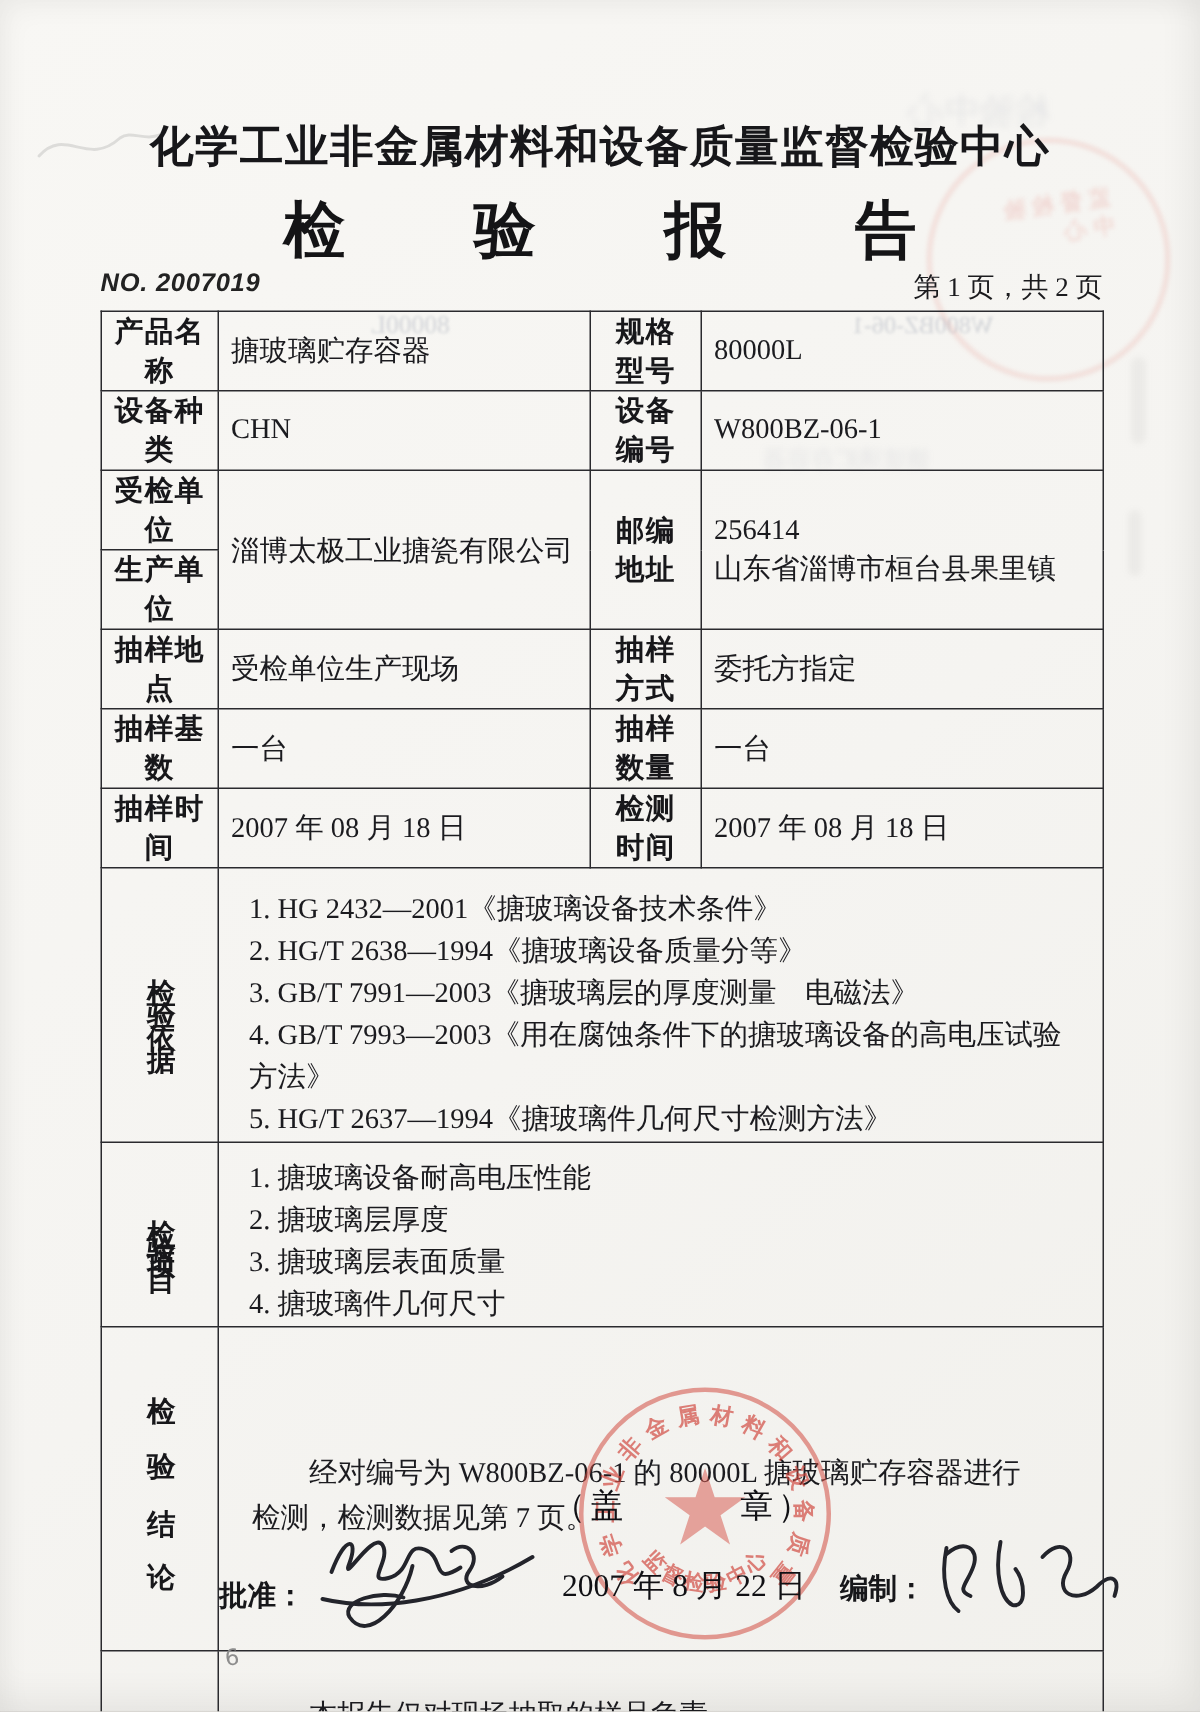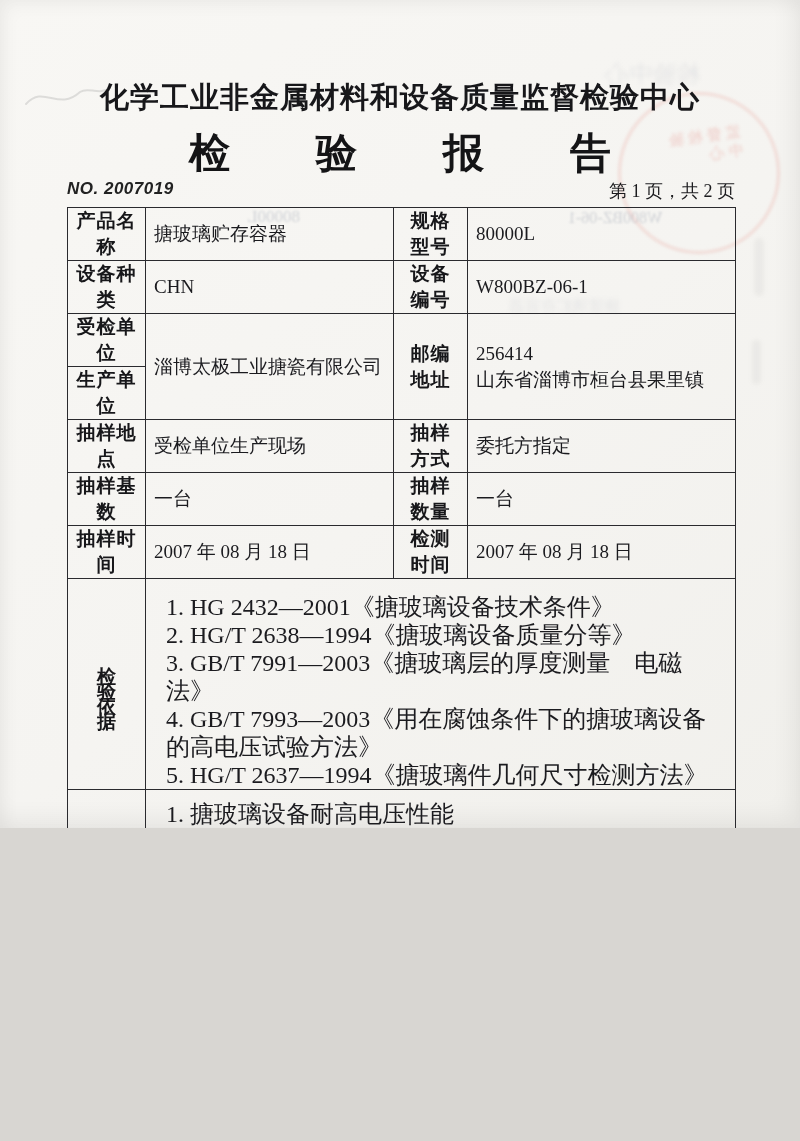--- a/index.html
+++ b/index.html
@@ -1,17 +1,17 @@
 <!DOCTYPE html>
 <html><head>
 <meta charset="utf-8">
 <style>
   html,body{margin:0;padding:0;background:#d8d6d2;}
   .page{
-    position:relative;width:800px;height:828px;margin:0 auto;
+    position:relative;width:800px;height:1141px;margin:0 auto;
     background:linear-gradient(140deg,#f8f7f4 0%,#f5f4f1 55%,#f1f0ec 100%);
     box-shadow:inset -8px -10px 22px rgba(0,0,0,.055), inset 6px 6px 16px rgba(0,0,0,.04);
     overflow:hidden;
     font-family:"Liberation Serif", serif;
     color:#1d1d20;
   }
   
   .org-title{
     position:absolute;top:78px;left:0;width:800px;text-align:center;
     font-family:"Liberation Sans", sans-serif;font-weight:bold;
@@ -46,21 +46,21 @@
   .vtext{
     writing-mode:vertical-rl;display:inline-block;
     font-family:"Liberation Sans", sans-serif;font-weight:bold;font-size:19px;color:#17171a;
   }
   .sp-a{letter-spacing:15px;}  
   .sp-b{letter-spacing:11px;}  
   .sp-c{letter-spacing:37px;}  
   .sp-d{letter-spacing:9px;}   
   td.blk{vertical-align:top;}
   .listing{
-    white-space:pre-line;font-size:24px;line-height:28px;color:#1b1b1f;
+    white-space:pre-line;font-size:19px;line-height:28px;color:#1b1b1f;
     padding:14px 4px 0 12px;
   }
   .two-line{line-height:26px;padding:4px 0 4px 12px;}
   
   td.concl{position:relative;}
   .concl-text{
     margin:0;padding:10px 30px 0 14px;text-indent:2em;
     font-size:19px;line-height:30px;color:#1b1b1f;
   }
   .seal{position:absolute;left:240px;top:40px;width:168px;height:168px;filter:blur(.3px);}
@@ -234,16 +234,25 @@
   <div class="sig-row">
     <div class="sig-group" style="left:146px;top:0;">
       <span class="sig-label">批准：</span>
       <svg class="sig-svg" width="160" height="82" viewBox="0 0 160 82">
         <path d="M16 36 C26 10 34 14 28 30 C22 46 44 8 50 18 C56 28 38 44 54 40 C70 36 64 16 78 21 C92 26 82 46 102 33"></path>
         <path d="M10 54 C44 62 96 58 150 26"></path>
         <path d="M70 32 C64 58 40 84 28 66 C22 55 48 48 64 53"></path>
         <path d="M96 22 C106 14 116 24 108 35 C100 46 116 50 130 39"></path>
       </svg>
     </div>
+    <div class="sig-group" style="left:560px;top:4px;">
+      <span class="sig-label">编制：</span>
+      <svg class="sig-svg" width="140" height="64" viewBox="0 0 140 64">
+        <path d="M12 16 C8 36 12 52 20 58"></path>
+        <path d="M12 20 C24 10 34 16 30 28 C26 40 18 44 28 48"></path>
+        <path d="M48 12 C44 32 48 50 56 54 C66 56 64 38 58 30"></path>
+        <path d="M76 22 C88 8 100 18 92 32 C84 46 98 54 112 42 C122 32 128 36 124 48"></path>
+      </svg>
+    </div>
   </div>
 
   <div class="pencil-mark">6</div>
 </div>
 
 </body></html>

